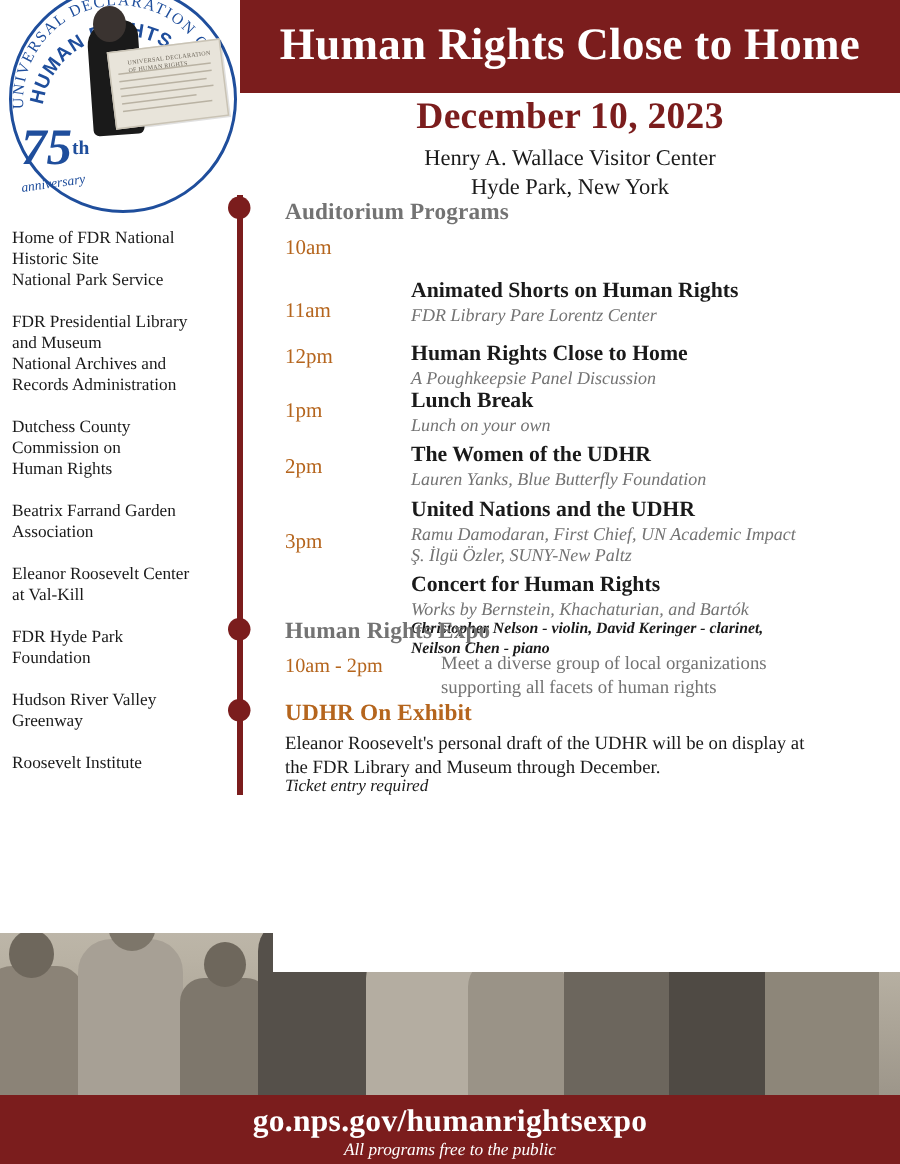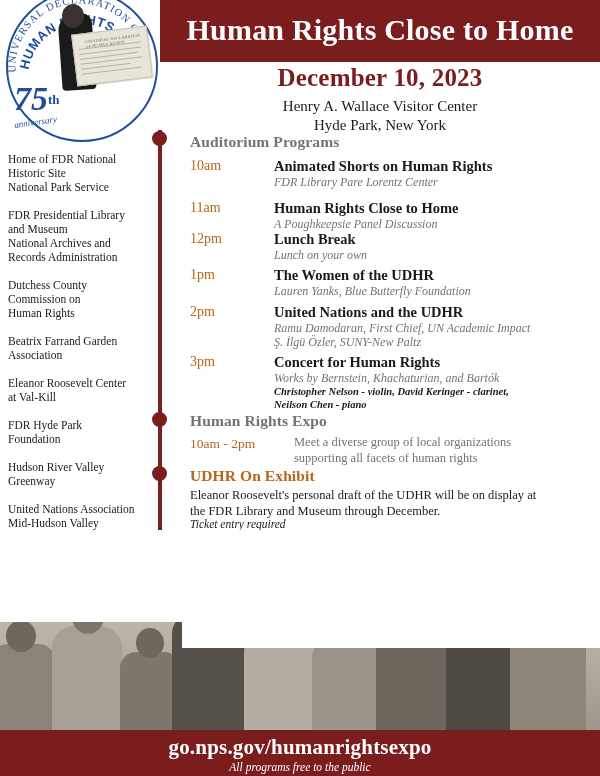--- a/index.html
+++ b/index.html
@@ -237,20 +237,21 @@
     position: absolute;
     left: 84px;
     top: 0;
     width: 316px;
   }
   .row .ttl {
     font-size: 14.5px;
     font-weight: bold;
     color: #1a1a1a;
     line-height: 17px;
+    margin-top: 28px;
   }
   .row .sub {
     font-size: 12px;
     font-style: italic;
     color: #737373;
     line-height: 14px;
   }
   .row .sub2 {
     font-size: 10.5px;
     font-style: italic;
@@ -397,20 +398,21 @@
 Commission on
 Human Rights</div>
     <div class="sponsor" style="white-space: pre-line;">Beatrix Farrand Garden
 Association</div>
     <div class="sponsor" style="white-space: pre-line;">Eleanor Roosevelt Center
 at Val-Kill</div>
     <div class="sponsor" style="white-space: pre-line;">FDR Hyde Park
 Foundation</div>
     <div class="sponsor" style="white-space: pre-line;">Hudson River Valley
 Greenway</div>
+    <div class="sponsor" style="white-space: pre-line;">Roosevelt Institute</div>
     <div class="sponsor" style="white-space: pre-line;">United Nations Association
 Mid-Hudson Valley</div>
   </div>
 
   <div class="timeline"></div>
   <div class="dot" style="top:131px;"></div>
   <div class="dot" style="top:412px;"></div>
   <div class="dot" style="top:466px;"></div>
   <div class="dot" style="top:530px;"></div>
 

